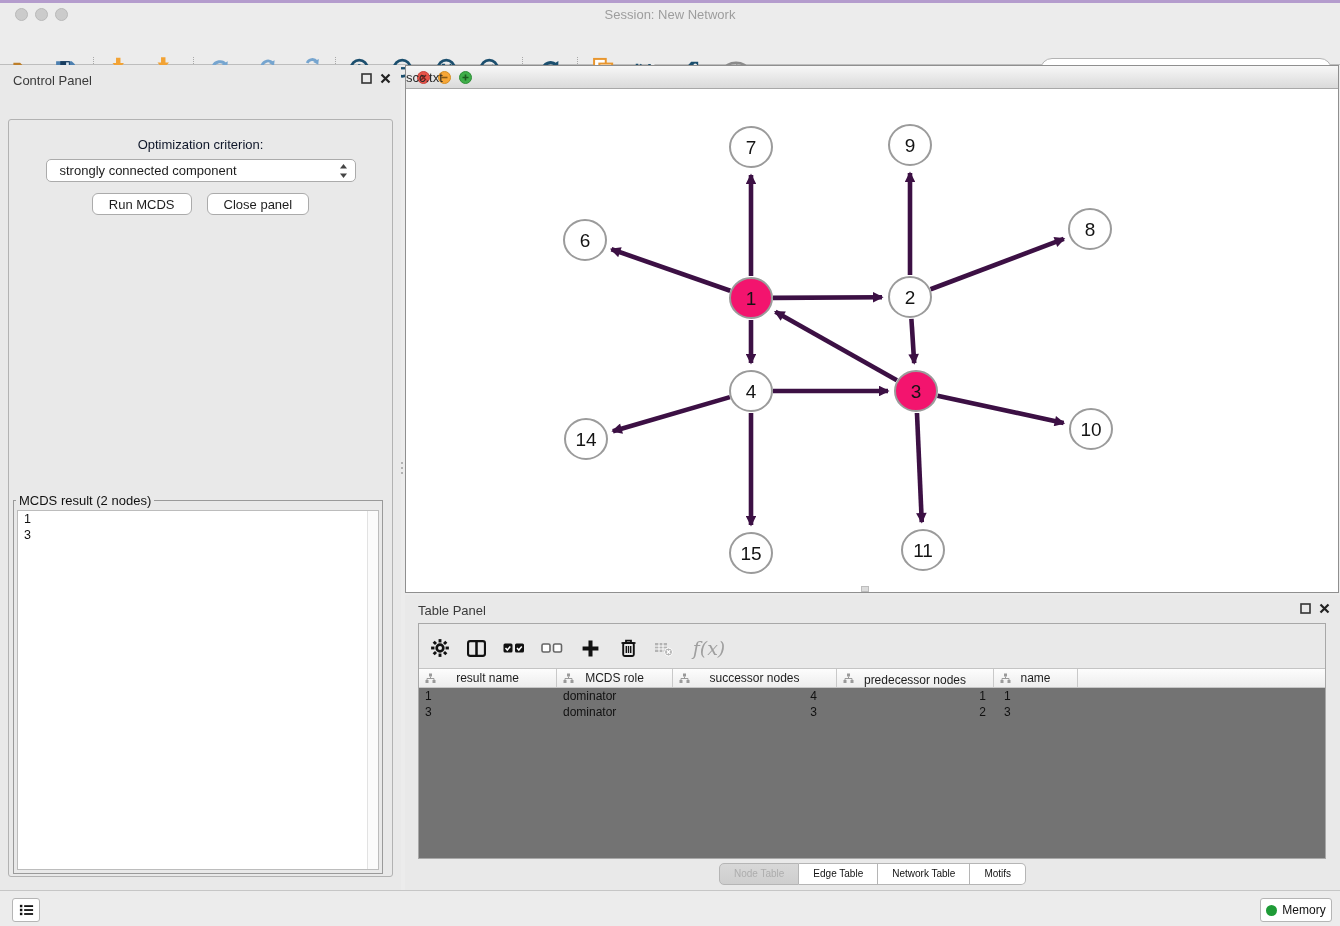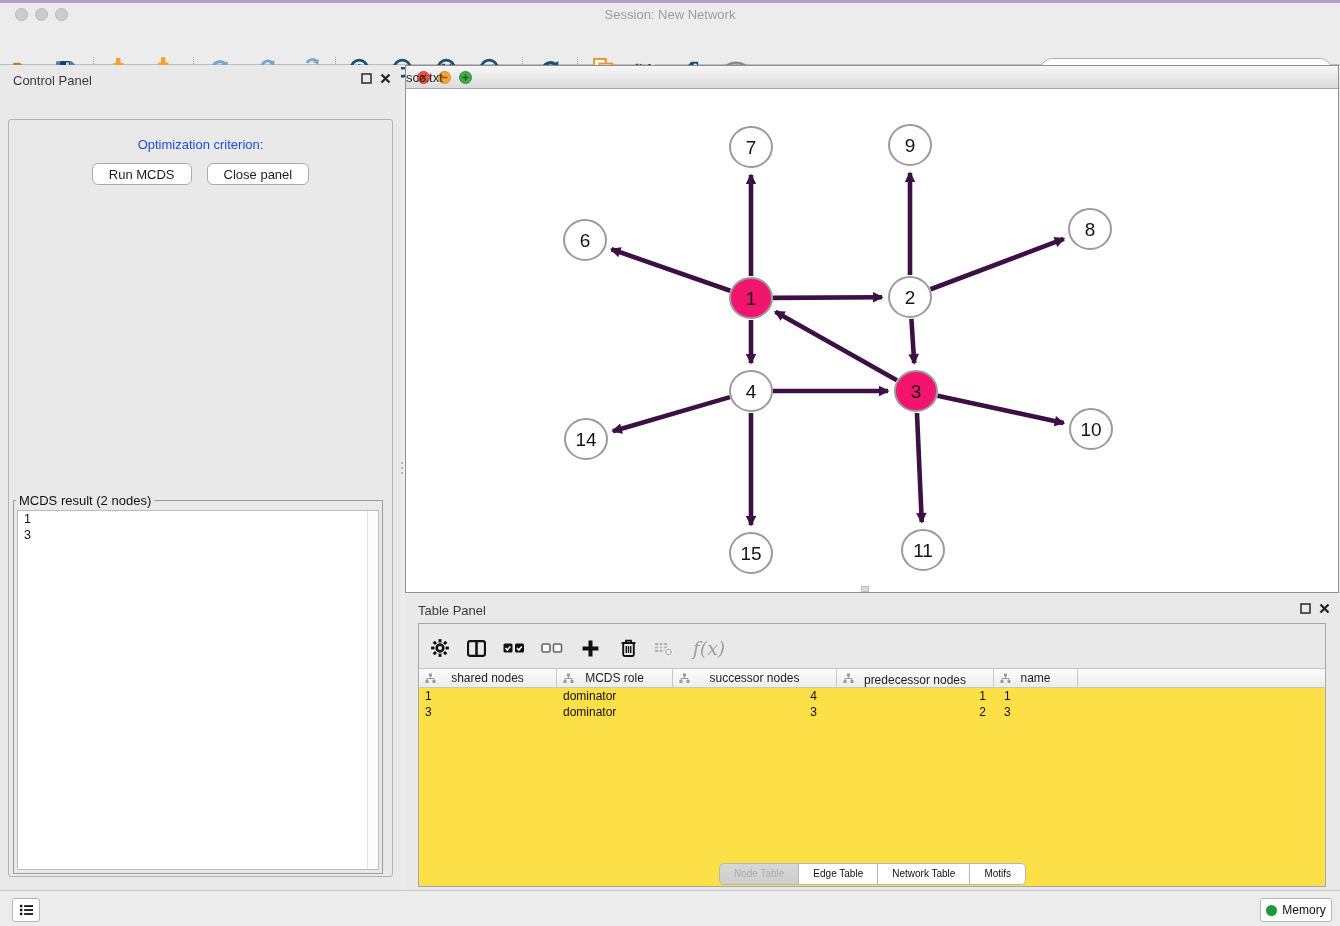--- a/index.html
+++ b/index.html
@@ -22,21 +22,21 @@
   .control-panel { position:absolute; left:0; top:65px; width:401px; height:825px; background:#e9e9e9; }
   .panel-head { position:relative; height:30px; }
   .panel-title { position:absolute; left:13px; top:8px; font-size:13px; color:#3a3a3a; }
   .panel-btns { position:absolute; right:10px; top:8px; display:flex; gap:8px; }
   .cp-tabs { position:absolute; left:0; right:0; top:32px; display:flex; justify-content:center; }
   .cp-tab { font-size:13px; padding:2px 12px 3px; background:#fff; border:1px solid #a3a3a3; border-left:none; color:#111; }
   .cp-tab:first-child { border-left:1px solid #a3a3a3; border-radius:5px 0 0 5px; }
   .cp-tab:last-child { border-radius:0 5px 5px 0; }
   .cp-tab.active { background:#e2e2e2; color:#b4b4b4; }
   .cp-content { position:absolute; left:8px; right:8px; top:54px; bottom:13px; border:1px solid #b2b2b2; border-radius:3px; background:#e9e9e9; }
-  .opt-label { margin-top:17px; text-align:center; font-size:13px; color:#1d4ed8; }
+  .opt-label { margin-top:17px; text-align:center; font-size:13px; color:#0f172a; }
   .dropdown { position:relative; margin:7px auto 0; width:310px; height:23px; background:#fff; border:1px solid #ababab; border-radius:5px; font-size:13px; color:#1d1d1d; line-height:21px; padding-left:13px; }
   .dd-arrows { position:absolute; right:7px; top:3px; }
   .btn-row { display:flex; justify-content:center; gap:15px; margin-top:11px; }
   .mac-btn { height:22px; background:#fff; border:1px solid #ababab; border-radius:6px; font-size:13px; color:#1d1d1d; padding:0 16px; font-family:"Liberation Sans",sans-serif; }
   .result-fieldset { position:absolute; left:4px; right:9px; top:373px; bottom:2px; border:1px solid #9a9a9a; }
   .result-fieldset legend { font-size:13px; color:#111; margin-left:2px; padding:0 3px; }
   .result-area { position:absolute; left:3px; right:3px; top:2px; bottom:3px; background:#fff; border:1px solid #bcbcbc; overflow:hidden; }
   .result-scroll { position:absolute; right:0; top:0; bottom:0; width:11px; background:#fbfbfb; border-left:1px solid #e2e2e2; }
   .result-item { font-size:12.5px; color:#111; line-height:16px; padding-left:6px; }
 
@@ -45,21 +45,21 @@
   .net-titlebar { position:relative; height:23px; background:linear-gradient(#f7f7f7,#dadada); border-bottom:1px solid #a8a8a8; }
   .net-title { position:absolute; left:0; right:0; top:4px; text-align:left; font-size:13px; color:#2b2b2b; }
   .traffic { position:absolute; top:5px; width:13px; height:13px; border-radius:50%; font-size:10px; line-height:12px; text-align:center; }
   .net-canvas { position:relative; width:932px; height:503px; background:#fff; }
   .net-grip { position:absolute; left:455px; top:497px; width:8px; height:6px; background:#dcdcdc; border:1px solid #bdbdbd; }
   .left-grip { position:absolute; left:400px; top:462px; width:3px; height:18px; display:flex; flex-direction:column; gap:3px; align-items:center; }
   .left-grip i { width:2px; height:2px; background:#9f9f9f; border-radius:50%; }
 
   
   .table-panel { position:absolute; left:405px; top:595px; width:935px; height:295px; background:#e9e9e9; }
-  .tp-box { position:absolute; left:13px; top:28px; width:908px; height:264px; border:1px solid #a8a8a8; background:#fde047; }
+  .tp-box { position:absolute; left:13px; top:28px; width:908px; height:236px; border:1px solid #a8a8a8; background:#737373; }
   .tp-toolbar { position:relative; height:45px; background:#e9e9e9; border-bottom:1px solid #c4c4c4; }
   .tp-icon { position:absolute; top:12px; width:26px; height:24px; display:flex; align-items:center; justify-content:center; }
   .tbl-header { display:flex; height:19px; background:linear-gradient(#fdfdfd,#ededed); border-bottom:1px solid #c6c6c6; }
   .th { position:relative; display:flex; align-items:center; justify-content:center; border-right:1px solid #c9c9c9; font-size:12px; color:#1d1d1d; }
   .th .hier { position:absolute; left:6px; top:4px; }
   .tr { display:flex; height:16px; }
   .td { font-size:12px; color:#111; line-height:16px; white-space:nowrap; overflow:hidden; }
   .tp-tabs { position:absolute; left:0; right:0; bottom:5px; display:flex; justify-content:center; }
   .tp-tab { font-size:10px; height:22px; line-height:20px; padding:0 14px; background:#fff; border:1px solid #b5b5b5; border-left:none; color:#111; }
   .tp-tab:first-child { border-left:1px solid #b5b5b5; border-radius:5px 0 0 5px; }
@@ -247,20 +247,29 @@
         <svg width="11" height="11" viewBox="0 0 11 11">
             <rect x="1" y="1" width="9" height="9" fill="none" stroke="#333" stroke-width="1.6"></rect>
           </svg>
         <svg width="11" height="11" viewBox="0 0 11 11">
             <path d="M1.5 1.5l8 8 M9.5 1.5l-8 8" stroke="#222" stroke-width="2.2"></path>
           </svg>
       </span>
     </div>
     <div class="cp-content">
       <div class="opt-label">Optimization criterion:</div>
+      <div class="dropdown">
+        <span>strongly connected component</span>
+        <span class="dd-arrows">
+          <svg width="9" height="16" viewBox="0 0 9 16">
+              <path d="M4.5 1 L8 5.5 H1z" fill="#444"></path>
+              <path d="M4.5 15 L1 10.5 H8z" fill="#444"></path>
+            </svg>
+        </span>
+      </div>
       <div class="btn-row">
         <button class="mac-btn">Run MCDS</button>
         <button class="mac-btn">Close panel</button>
       </div>
       <fieldset class="result-fieldset">
         <legend>MCDS result (2 nodes)</legend>
         <div class="result-area">
           <div id="result-items">
               <div class="result-item">1</div>
               <div class="result-item">3</div>
@@ -446,21 +455,21 @@
       <div class="tbl-header" id="tbl-header">
           <div class="th" style="width: 138px;">
             <svg class="hier" width="11" height="11" viewBox="0 0 11 11">
               <g fill="#9a9a9a">
                 <rect x="4" y="0.5" width="3" height="3"></rect>
                 <rect x="0.5" y="7" width="3" height="3"></rect>
                 <rect x="7.5" y="7" width="3" height="3"></rect>
               </g>
               <path d="M5.5 3.5v2 M2 7V5.5h7V7" stroke="#9a9a9a" fill="none"></path>
             </svg>
-            <span>shared nodes</span>
+            <span>result name</span>
           </div>
           <div class="th" style="width: 116px;">
             <svg class="hier" width="11" height="11" viewBox="0 0 11 11">
               <g fill="#9a9a9a">
                 <rect x="4" y="0.5" width="3" height="3"></rect>
                 <rect x="0.5" y="7" width="3" height="3"></rect>
                 <rect x="7.5" y="7" width="3" height="3"></rect>
               </g>
               <path d="M5.5 3.5v2 M2 7V5.5h7V7" stroke="#9a9a9a" fill="none"></path>
             </svg>

